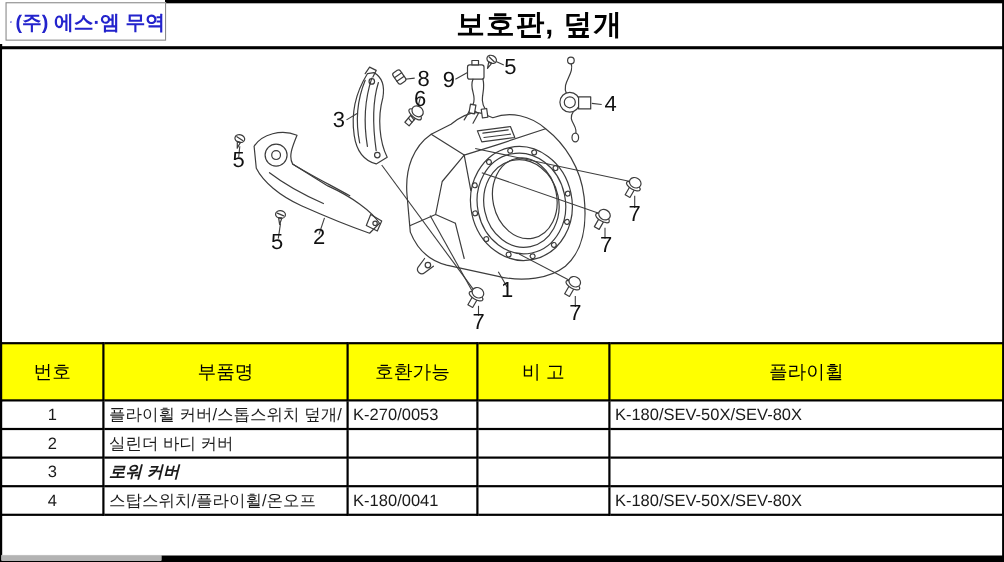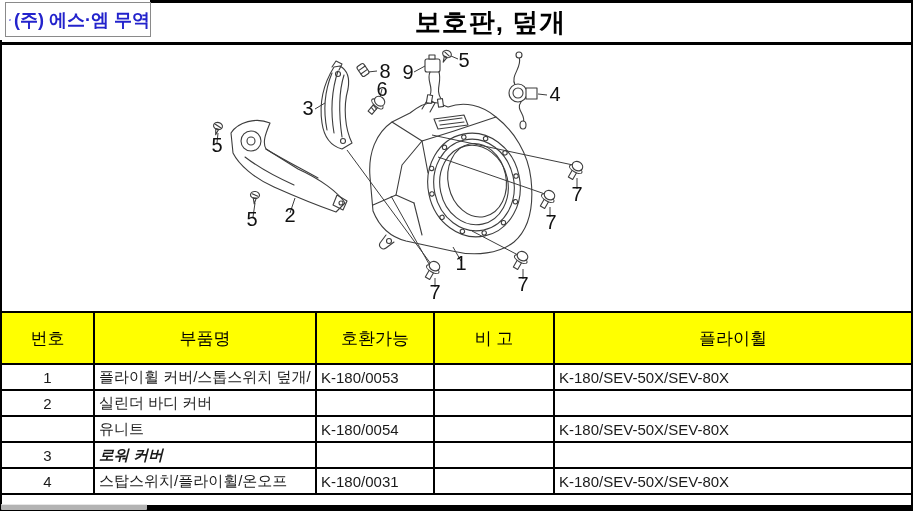--- a/index.html
+++ b/index.html
@@ -241,49 +241,42 @@
         <th>부품명</th>
         <th>호환가능</th>
         <th>비 고</th>
         <th>플라이휠</th>
       </tr>
     </thead>
     <tbody>
         <tr>
           <td class="cell-no">1</td>
           <td class="cell-name">플라이휠 커버/스톱스위치 덮개/</td>
-          <td class="cell-ecount">K-180/0053</td>
+          <td class="cell-ecount">K-270/0053</td>
           <td class="cell-note"></td>
           <td class="cell-compat">K-180/SEV-50X/SEV-80X</td>
         </tr>
         <tr>
           <td class="cell-no">2</td>
           <td class="cell-name">실린더 바디 커버</td>
           <td class="cell-ecount"></td>
           <td class="cell-note"></td>
           <td class="cell-compat"></td>
         </tr>
         <tr>
-          <td class="cell-no"></td>
-          <td class="cell-name">유니트</td>
-          <td class="cell-ecount">K-180/0054</td>
-          <td class="cell-note"></td>
-          <td class="cell-compat">K-180/SEV-50X/SEV-80X</td>
-        </tr>
-        <tr>
           <td class="cell-no">3</td>
           <td class="cell-name" style="font-weight: bold; font-style: italic;">로워 커버</td>
           <td class="cell-ecount"></td>
           <td class="cell-note"></td>
           <td class="cell-compat"></td>
         </tr>
         <tr>
           <td class="cell-no">4</td>
           <td class="cell-name">스탑스위치/플라이휠/온오프</td>
-          <td class="cell-ecount">K-180/0031</td>
+          <td class="cell-ecount">K-180/0041</td>
           <td class="cell-note"></td>
           <td class="cell-compat">K-180/SEV-50X/SEV-80X</td>
         </tr>
       </tbody>
   </table>
 
   <div class="border-bottom"></div>
   <div class="scroll-thumb"></div>
 </div>
 

